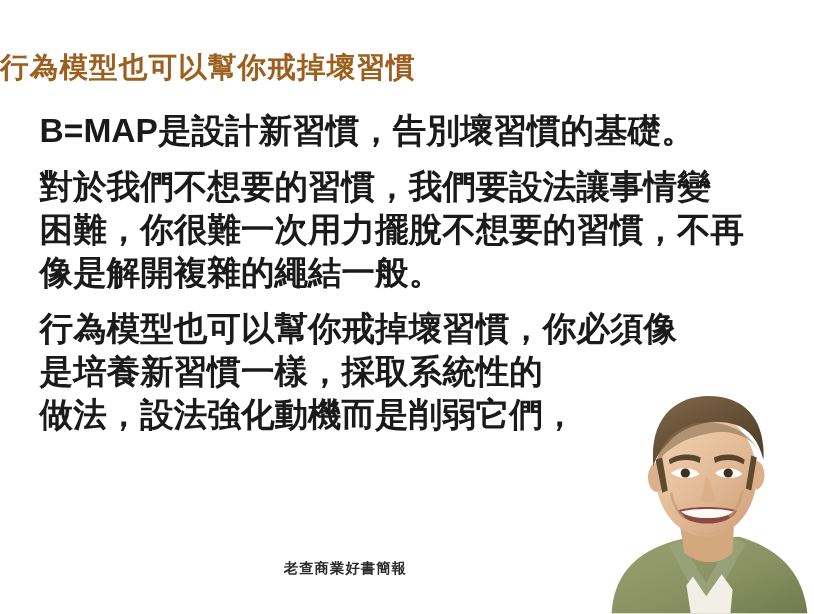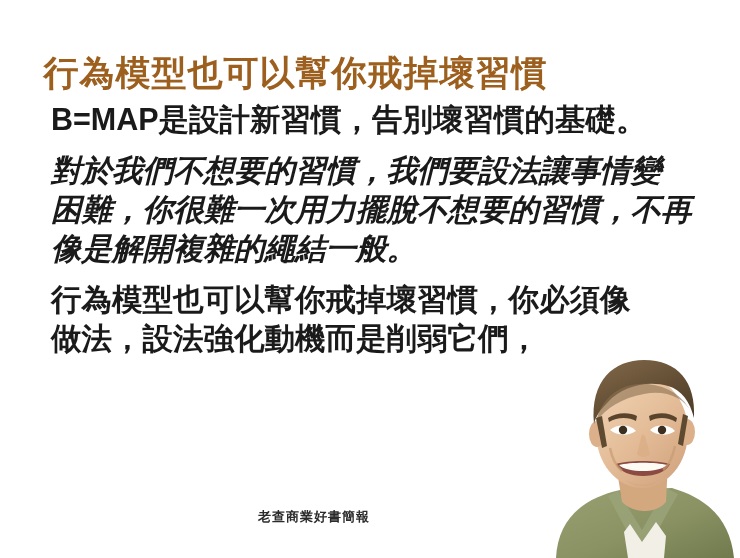--- a/index.html
+++ b/index.html
@@ -19,22 +19,22 @@
     inset: 0;
     background: #ffffff;
   }
 
   
   #slide-title {
     position: absolute;
     top: 30px;
     left: 0;
     width: 591px;
-    text-align: center;
-    font-size: 35px;
+    text-align: left;
+    font-size: 26px;
     font-weight: bold;
     letter-spacing: 1px;
     color: #9c5f1e;
     line-height: 1.15;
     white-space: nowrap;
   }
 
   
   #body-block {
     position: absolute;
@@ -44,23 +44,23 @@
     color: #1a1a1a;
   }
   .para {
     font-size: 30.5px;
     font-weight: bold;
     line-height: 39px;
     letter-spacing: 0px;
     margin: 0 0 9px 0;
     white-space: nowrap;
   }
-  .para .ln { display: block; margin-left: 15px; }
+  .para .ln { display: block; }
   #para-1 { margin-bottom: 12px; }
-  #para-2 { margin-bottom: 12px; font-style: italic; }
+  #para-2 { margin-bottom: 12px; }
   #para-3 { margin-bottom: 0; }
 
   
   #footer-credit {
     position: absolute;
     left: 0;
     top: 508px;
     width: 628px;
     text-align: center;
     font-size: 13px;
@@ -94,20 +94,21 @@
     </p>
 
     <p class="para" id="para-2">
       <span class="ln">對於我們不想要的習慣，我們要設法讓事情變</span>
       <span class="ln">困難，你很難一次用力擺脫不想要的習慣，不再</span>
       <span class="ln">像是解開複雜的繩結一般。</span>
     </p>
 
     <p class="para" id="para-3">
       <span class="ln">行為模型也可以幫你戒掉壞習慣，你必須像</span>
+      <span class="ln">是培養新習慣一樣，採取系統性的</span>
       <span class="ln">做法，設法強化動機而是削弱它們，</span>
     </p>
 
   </div>
 
   <div id="footer-credit">老查商業好書簡報</div>
 
   <div id="portrait">
     <svg width="196" height="206" viewBox="0 0 196 206" xmlns="http://www.w3.org/2000/svg">
       <defs>

